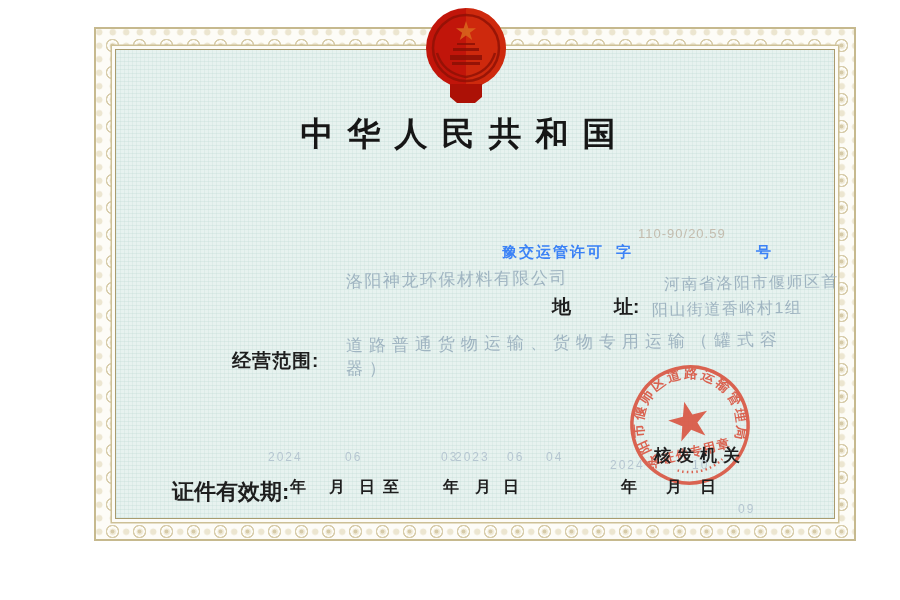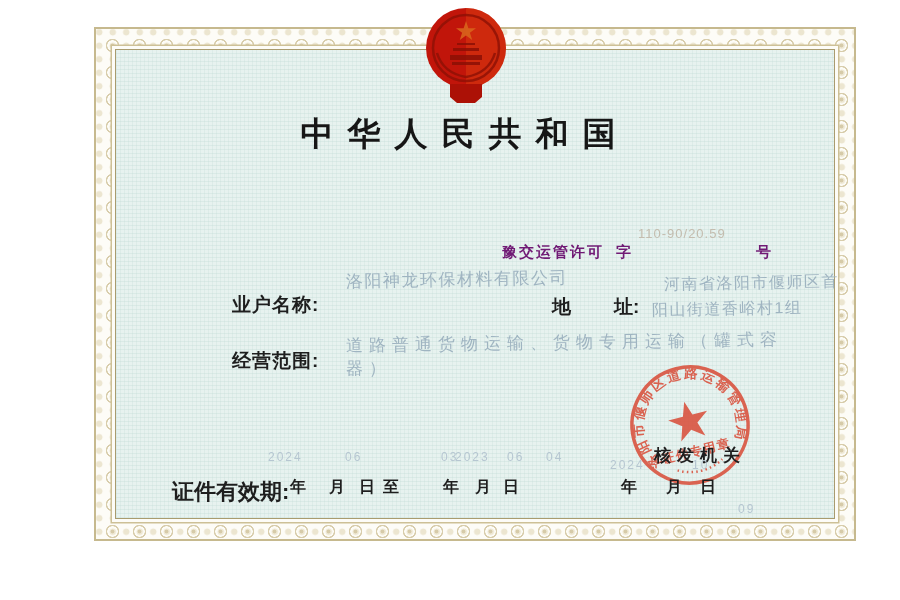--- a/index.html
+++ b/index.html
@@ -44,21 +44,21 @@
     font-family:"Liberation Serif","DejaVu Serif",serif;
     font-size:60px;font-weight:700;letter-spacing:8px;
     background:linear-gradient(100deg,#2c1b0d 0%,#452b14 40%,#9a6826 56%,#3a2310 68%,#2c1b0d 100%);
     -webkit-background-clip:text;background-clip:text;color:transparent;
     transform:translateX(-4px);
   }
   .faint-code{
     left:638px;top:226px;font-size:13px;color:#c3bcae;letter-spacing:1px;
     filter:blur(.4px);
   }
-  .licline{top:243px;font-size:15px;font-weight:700;letter-spacing:2px;color:#701a75;}
+  .licline{top:243px;font-size:15px;font-weight:700;letter-spacing:2px;color:#3b82f6;}
   
   .lbl{font-weight:700;color:#1e1e1e;}
   .fill{color:#9fb4c1;letter-spacing:1.5px;}
   .fdate{color:#b6c6d1;font-size:12px;letter-spacing:2px;}
   .unit{font-size:16px;font-weight:700;color:#1e1e1e;}
   .footer-text{
     left:627px;top:543px;font-size:14px;font-weight:700;color:#1a1a1a;letter-spacing:.5px;
   }
 </style>
 </head>
@@ -86,21 +86,20 @@
   </svg>
 
   <div class="abs country-title">中华人民共和国</div>
   <div class="abs faint-code">110-90/20.59</div>
 
   <div class="abs licline" style="left:502px;">豫交运管许可</div>
   <div class="abs licline" style="left:616px;">字</div>
   <div class="abs licline" style="left:756px;">号</div>
 
   <div class="abs fill" style="left:346px;top:268px;font-size:17px;transform:rotate(-1deg);">洛阳神龙环保材料有限公司</div>
-  <div class="abs lbl" style="left:232px;top:292px;font-size:19px;letter-spacing:1px;">业户名称:</div>
 
   <div class="abs lbl" style="left:552px;top:294px;font-size:19px;">地</div>
   <div class="abs lbl" style="left:614px;top:294px;font-size:19px;">址:</div>
   <div class="abs fill" style="left:664px;top:273px;font-size:16px;transform:rotate(-1deg);">河南省洛阳市偃师区首</div>
   <div class="abs fill" style="left:652px;top:299px;font-size:16px;transform:rotate(-1deg);">阳山街道香峪村1组</div>
 
   <div class="abs fill" style="left:346px;top:331px;font-size:17px;letter-spacing:6px;transform:rotate(-0.8deg);">道路普通货物运输、货物专用运输（罐式容</div>
   <div class="abs fill" style="left:346px;top:357px;font-size:17px;letter-spacing:6px;">器）</div>
   <div class="abs lbl" style="left:232px;top:348px;font-size:19px;letter-spacing:1px;">经营范围:</div>
 

